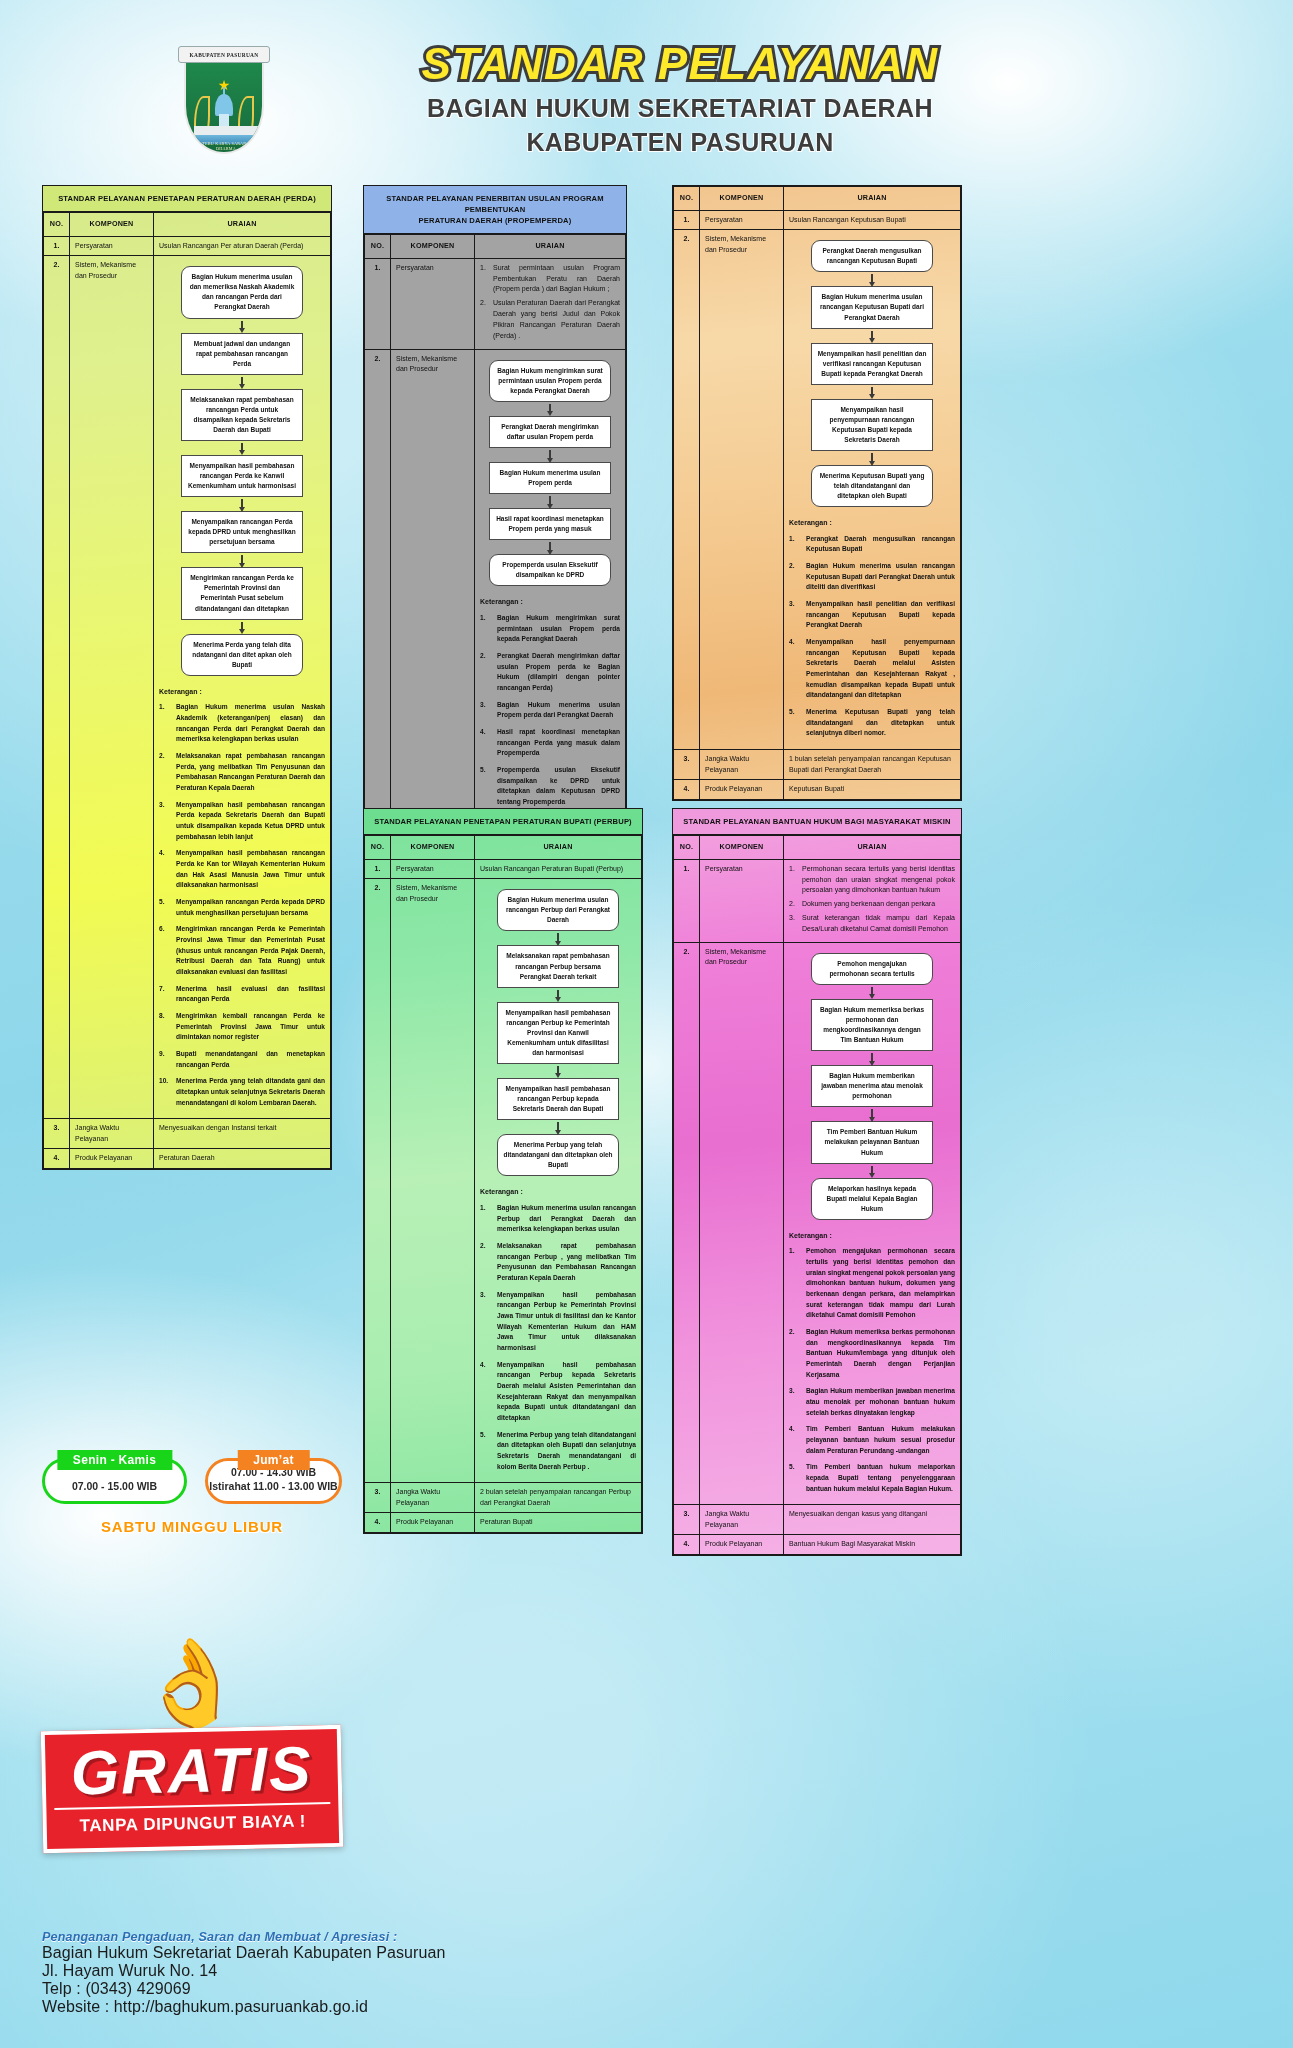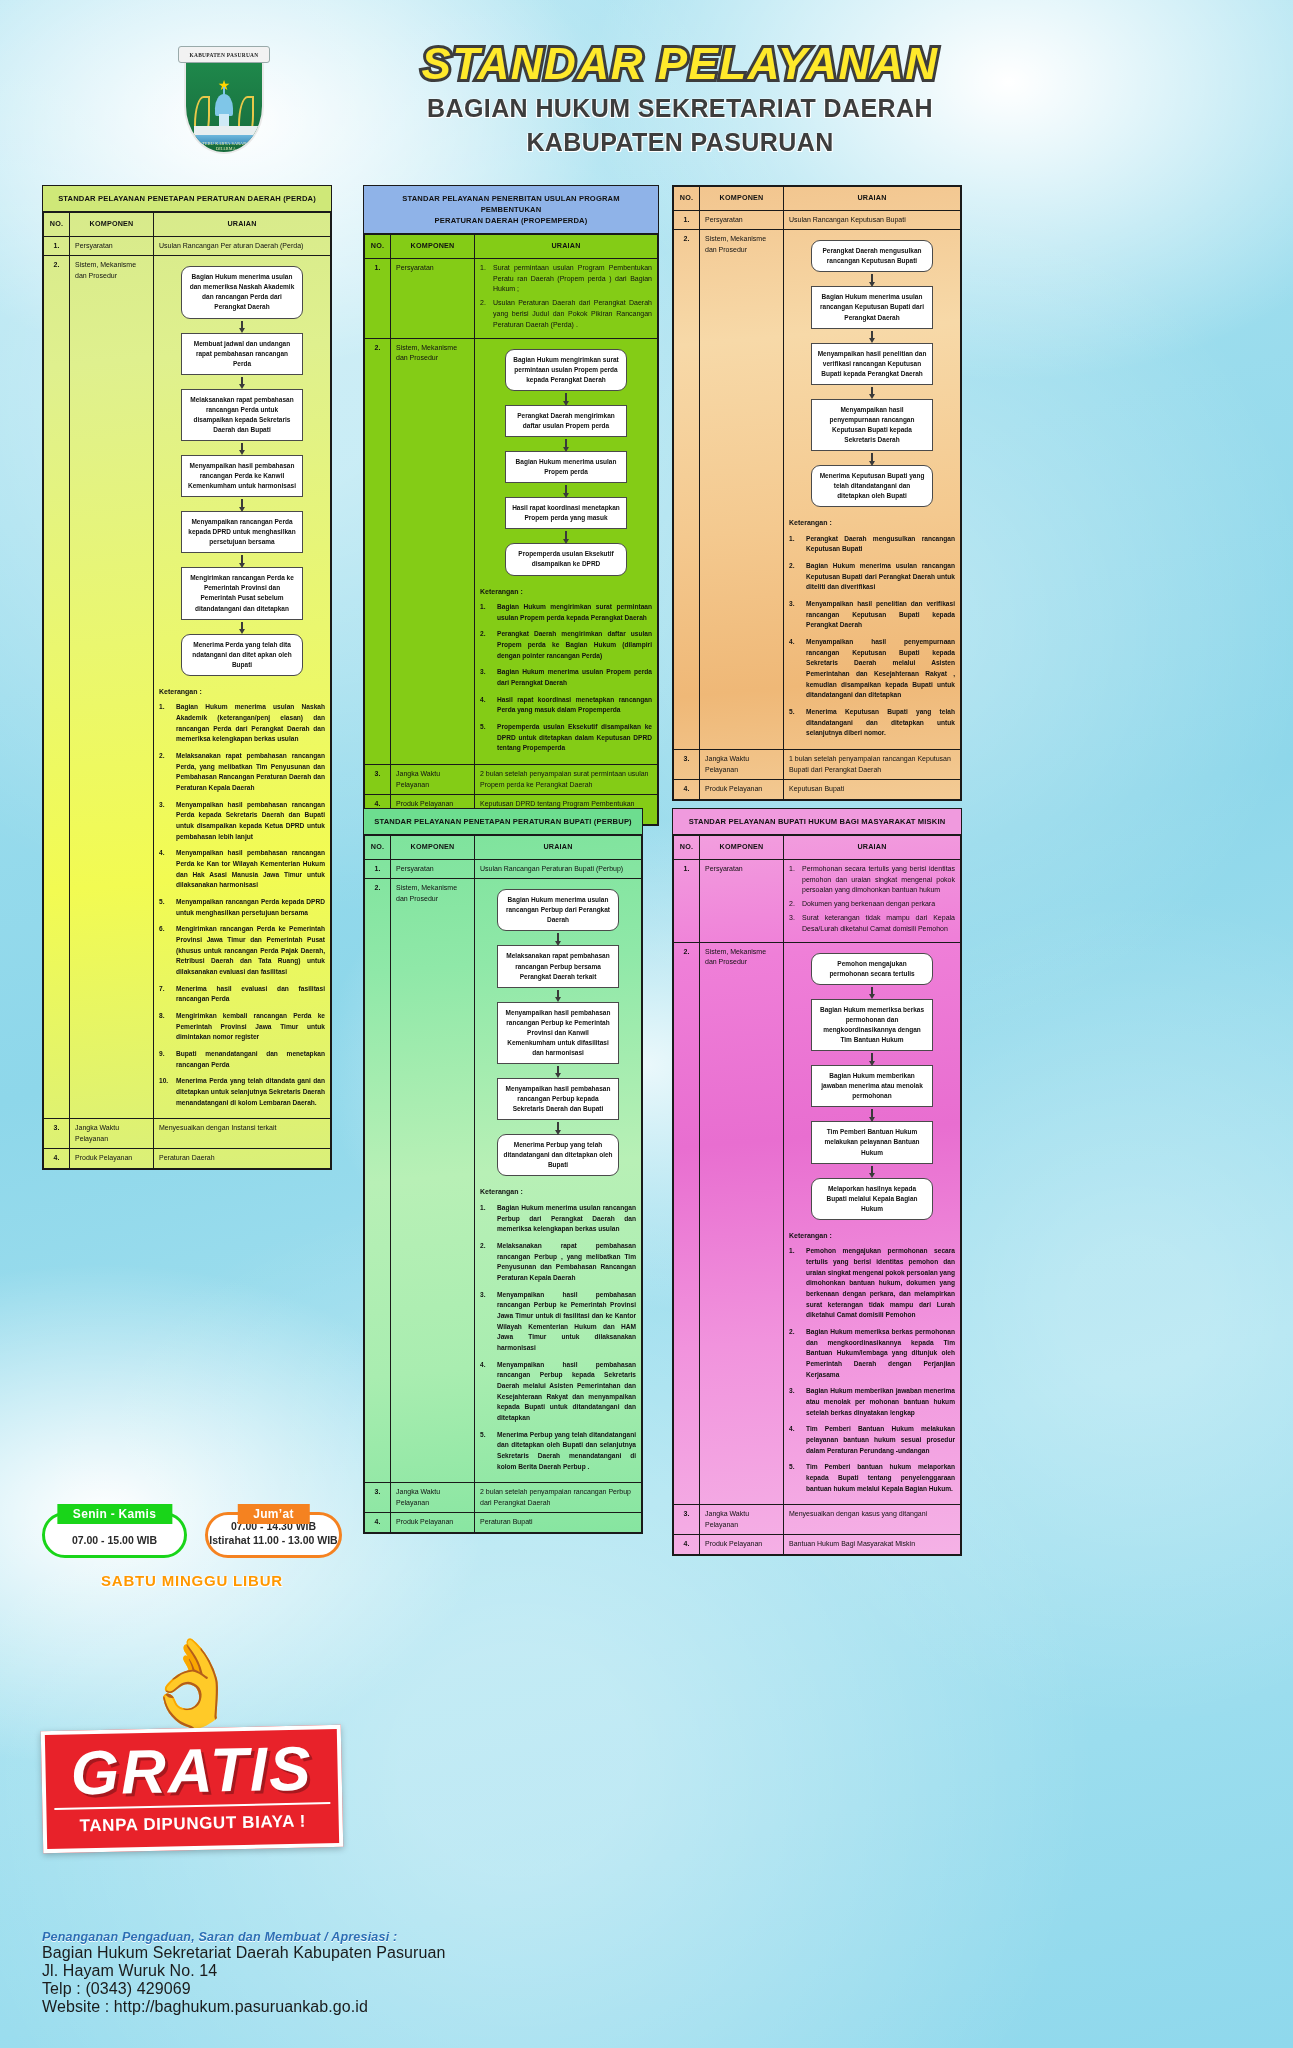--- a/index.html
+++ b/index.html
@@ -99,34 +99,34 @@
     font-weight:bold; }
   ul.plain { list-style:none; counter-reset:p; margin:0; padding:0; }
   ul.plain li { counter-increment:p; position:relative; padding-left:13px;
     margin-bottom:3px; text-align:justify; font-size:7px; line-height:1.55; }
   ul.plain li:before { content:counter(p) "."; position:absolute; left:0; top:0; }
 
   
   #p-perda { left:42px; top:185px; width:290px;
     background:linear-gradient(175deg,#d6e98a 0%, #dff08e 18%, #eaf76f 46%, #f2fb52 70%, #d9ef7a 100%); }
   #p-perda .panel-title { background:#cfe878;text-align:center; }
-  #p-propem { left:363px; top:185px; width:296px; background:#84cc16; }
+  #p-propem { left:363px; top:185px; width:264px; background:#a3a3a3; }
   #p-propem .panel-title { background:#8fb3e8; }
   #p-kepbup { left:672px; top:185px; width:290px;
     background:linear-gradient(175deg,#f2c58e 0%, #f7d9a8 25%, #f4c98f 55%, #efb877 80%, #f3cb95 100%); }
   #p-kepbup .panel-title { background:#eeb87a; }
   #p-perbup { left:363px; top:808px; width:280px;
     background:linear-gradient(175deg,#7be29a 0%, #8fe8a8 22%, #b8f0b6 50%, #a9edb0 76%, #86e5a0 100%); }
   #p-perbup .panel-title { background:#6ddd8f; }
   #p-bankum { left:672px; top:808px; width:290px;
     background:linear-gradient(175deg,#f3a5e0 0%, #ef7fd8 20%, #e86ed0 44%, #f193dd 70%, #f5b2e6 100%); }
   #p-bankum .panel-title { background:#f09ade; }
 
   
-  #hours { position:absolute; left:42px; top:1512px; width:300px; }
+  #hours { position:absolute; left:42px; top:1458px; width:300px; }
   .hcard { position:relative; background:#fff; border:3px solid #19d519;
     border-radius:26px; height:46px; display:flex; align-items:flex-end;
     justify-content:center; padding-bottom:8px; }
   .hcard .hlabel { position:absolute; left:50%; top:-11px; transform:translateX(-50%);
     background:#19d519; color:#fff; font-weight:bold; font-size:12px;
     padding:3px 16px; white-space:nowrap; letter-spacing:.3px; }
   .hcard .htime { font-size:10.5px; font-weight:bold; color:#2a2a2a; text-align:center;
     line-height:1.35; }
   #hcard2 { border-color:#f58220; }
   #hcard2 .hlabel { background:#f58220; }
@@ -425,21 +425,21 @@
     <tr>
       <td class="no">4.</td>
       <td class="komp">Produk Pelayanan</td>
       <td>Peraturan Bupati</td>
     </tr>
   </tbody>
     </table>
 </div>
 
 <div class="panel" id="p-bankum">
-  <div class="panel-title">STANDAR PELAYANAN  BUPATI HUKUM BAGI MASYARAKAT MISKIN</div>
+  <div class="panel-title">STANDAR PELAYANAN  BANTUAN HUKUM BAGI MASYARAKAT MISKIN</div>
   <table class="sp">
     <tbody>
         <tr>
       <th class="c-no">NO.</th>
       <th class="c-komp">KOMPONEN</th>
       <th>URAIAN</th>
     </tr>
     <tr>
       <td class="no">1.</td>
       <td class="komp">Persyaratan</td>

